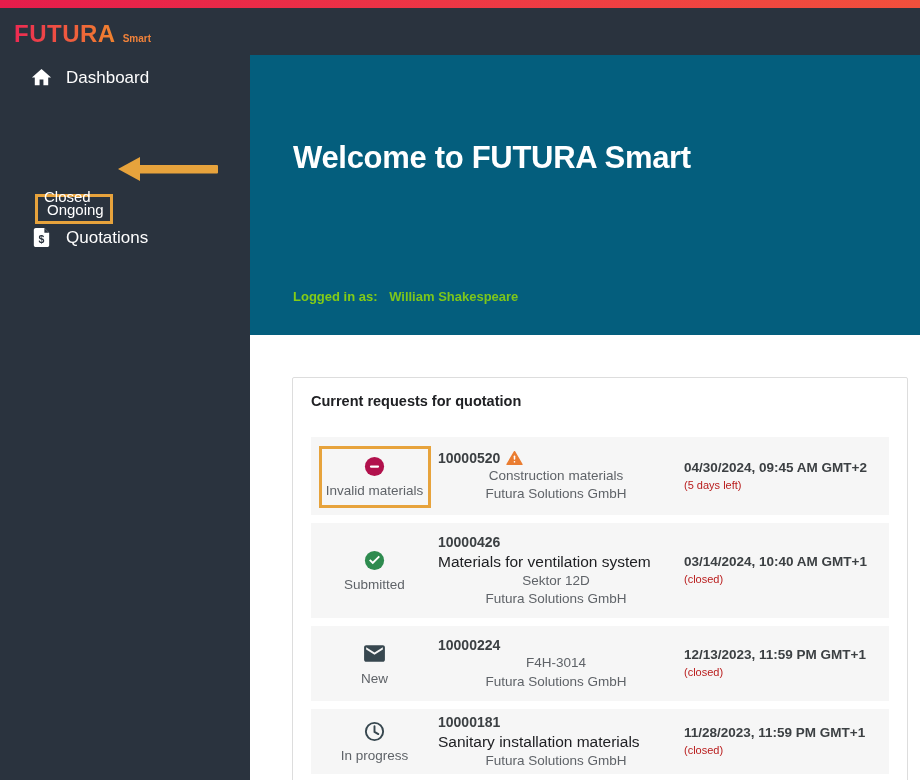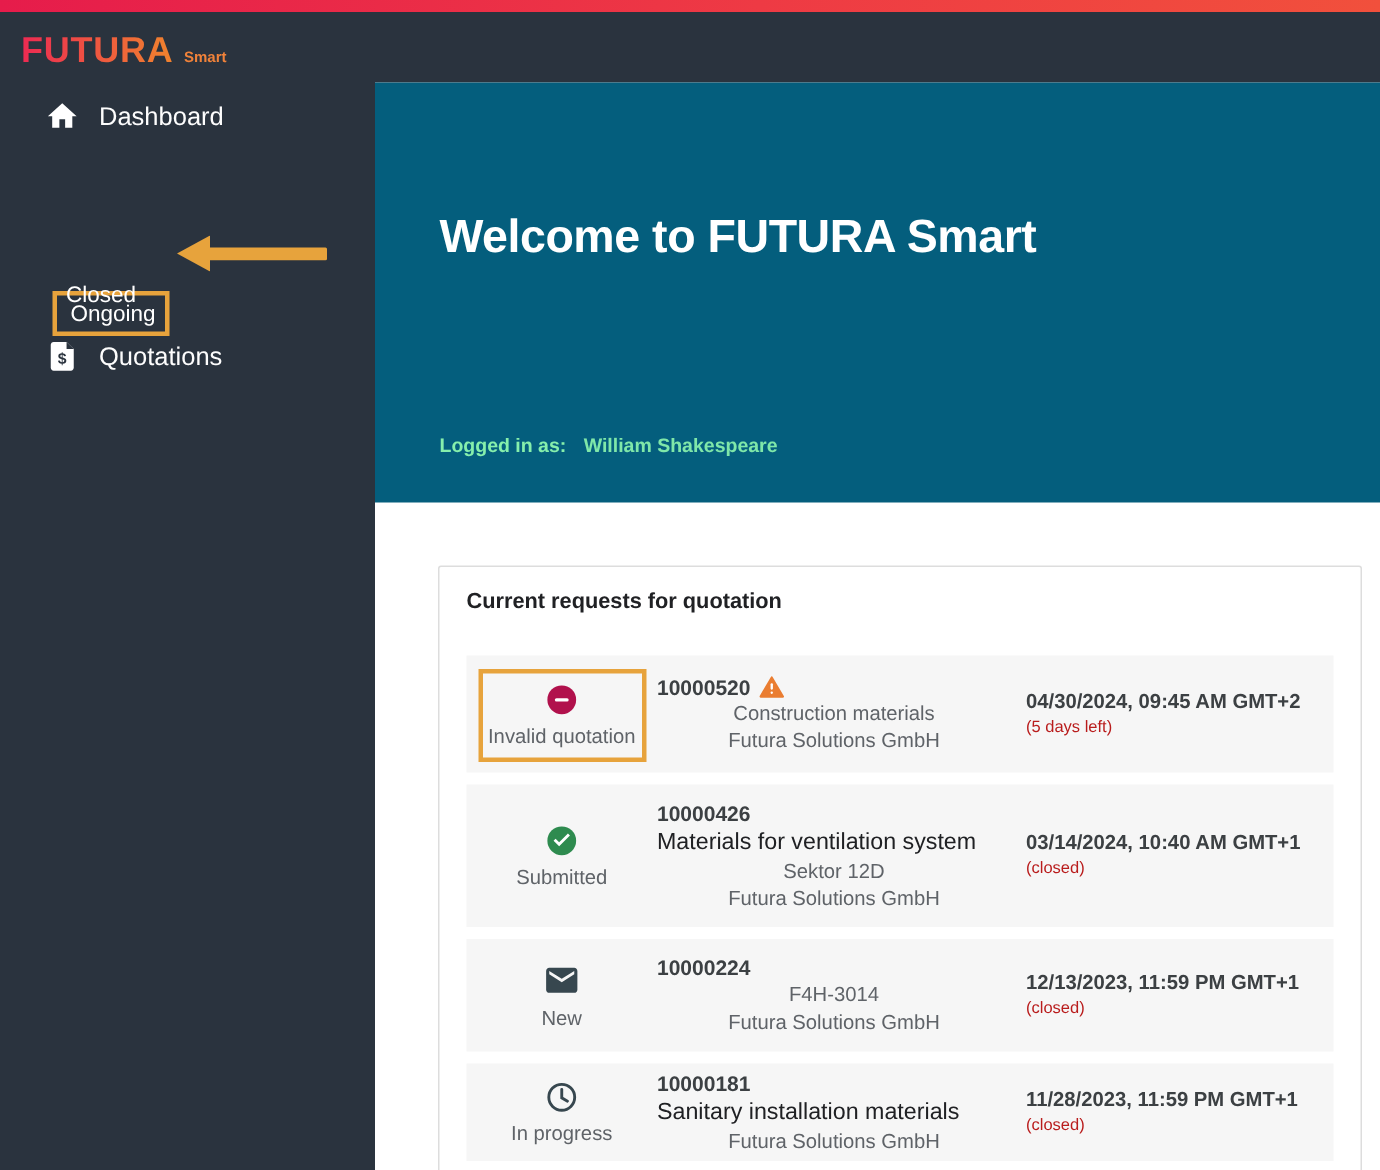--- a/index.html
+++ b/index.html
@@ -31,21 +31,21 @@
 
   .ongoing-box { position:absolute; left:35px; top:144px; width:78px; height:30px;
                  border:3px solid var(--annotation-orange,#e7a33c); display:flex; align-items:center;margin-top:42px; }
   .ongoing-box .sub-label { padding-left:9px; color:#fff; font-size:15px; font-weight:500; }
 
   .tutorial-arrow { position:absolute; left:118px; top:149px; width:100px; height:24px; }
 
   
   .banner { position:absolute; left:250px; top:55px; width:670px; height:280px; background:var(--banner-teal,#045e7d); }
   .banner-title { position:absolute; left:43px; top:85px; color:#fff; font-size:31px; font-weight:bold; letter-spacing:-.3px; }
-  .logged-in { position:absolute; left:43px; bottom:31px; color:#86efac; font-size:13px;text-align:center; }
+  .logged-in { position:absolute; left:43px; bottom:31px; color:#84cc16; font-size:13px;text-align:center; }
   .logged-in .li-label { font-weight:bold; margin-right:8px; }
   .logged-in .li-user { font-weight:bold; opacity:.95; }
 
   
   .card { position:absolute; left:292px; top:377px; width:616px; height:440px;
           background:#fff; border:1px solid #ddd; border-radius:2px; padding:15px 18px; }
   .card-title { font-size:14.5px; font-weight:bold; color:#202124; }
   .rows { margin-top:28px; }
 
   .req-row { display:flex; align-items:center; background:#f6f6f6; margin-bottom:8px; cursor:pointer; }
@@ -130,21 +130,21 @@
     <div class="rows">
 
       <div class="req-row r1">
         <div class="status-cell">
           <span class="status-icon">
             <svg width="23" height="23" viewBox="0 0 24 24">
               <circle cx="12" cy="12" r="10" fill="#b1114c"></circle>
               <rect x="7.2" y="10.9" width="9.6" height="2.3" rx="1.1" fill="#ffffff"></rect>
             </svg>
           </span>
-          <span class="status-label">Invalid quotation</span>
+          <span class="status-label">Invalid materials</span>
           <div class="status-highlight"></div>
         </div>
         <div class="mid-cell">
           <div class="num-line">
             <span class="req-number">10000520</span>
             <span class="warning-icon">
               <svg width="17" height="16" viewBox="0 0 24 22">
                 <path d="M12 2 L22.5 20 H1.5 Z" fill="#ea7d31" stroke="#ea7d31" stroke-width="2" stroke-linejoin="round"></path>
                 <rect x="10.9" y="7.5" width="2.2" height="6" rx="1" fill="#ffffff"></rect>
                 <rect x="10.9" y="15.2" width="2.2" height="2.3" rx="1" fill="#ffffff"></rect>

